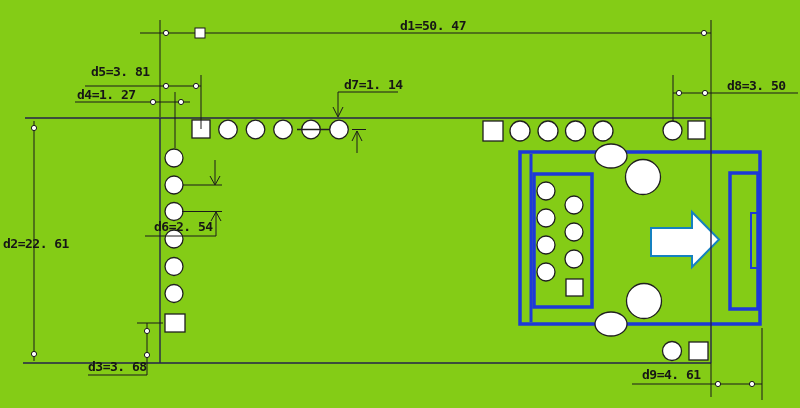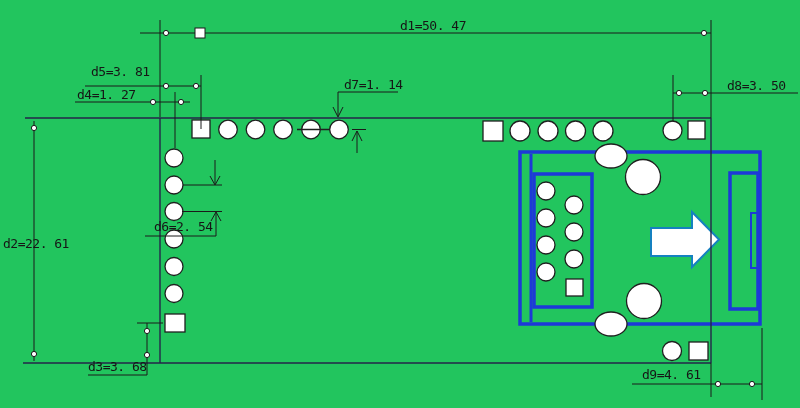--- a/index.html
+++ b/index.html
@@ -1,21 +1,22 @@
 <!DOCTYPE html>
 <html><head>
 <meta charset="utf-8">
 <style>
   html, body { margin: 0; padding: 0; background: #ffffff; }
   .canvas {
     position: relative;
     width: 800px; height: 408px;
-    background: #22c55e;
+    background: #84cc16;
     overflow: hidden;
     font-family: "DejaVu Sans Mono", "Liberation Mono", monospace;
+    font-weight: bold;
   }
   svg { display: block; }
   text {
     font-family: "DejaVu Sans Mono", "Liberation Mono", monospace;
     font-size: 13px;
     fill: #161616;
     letter-spacing: -0.5px;
   }
 </style>
 </head>

